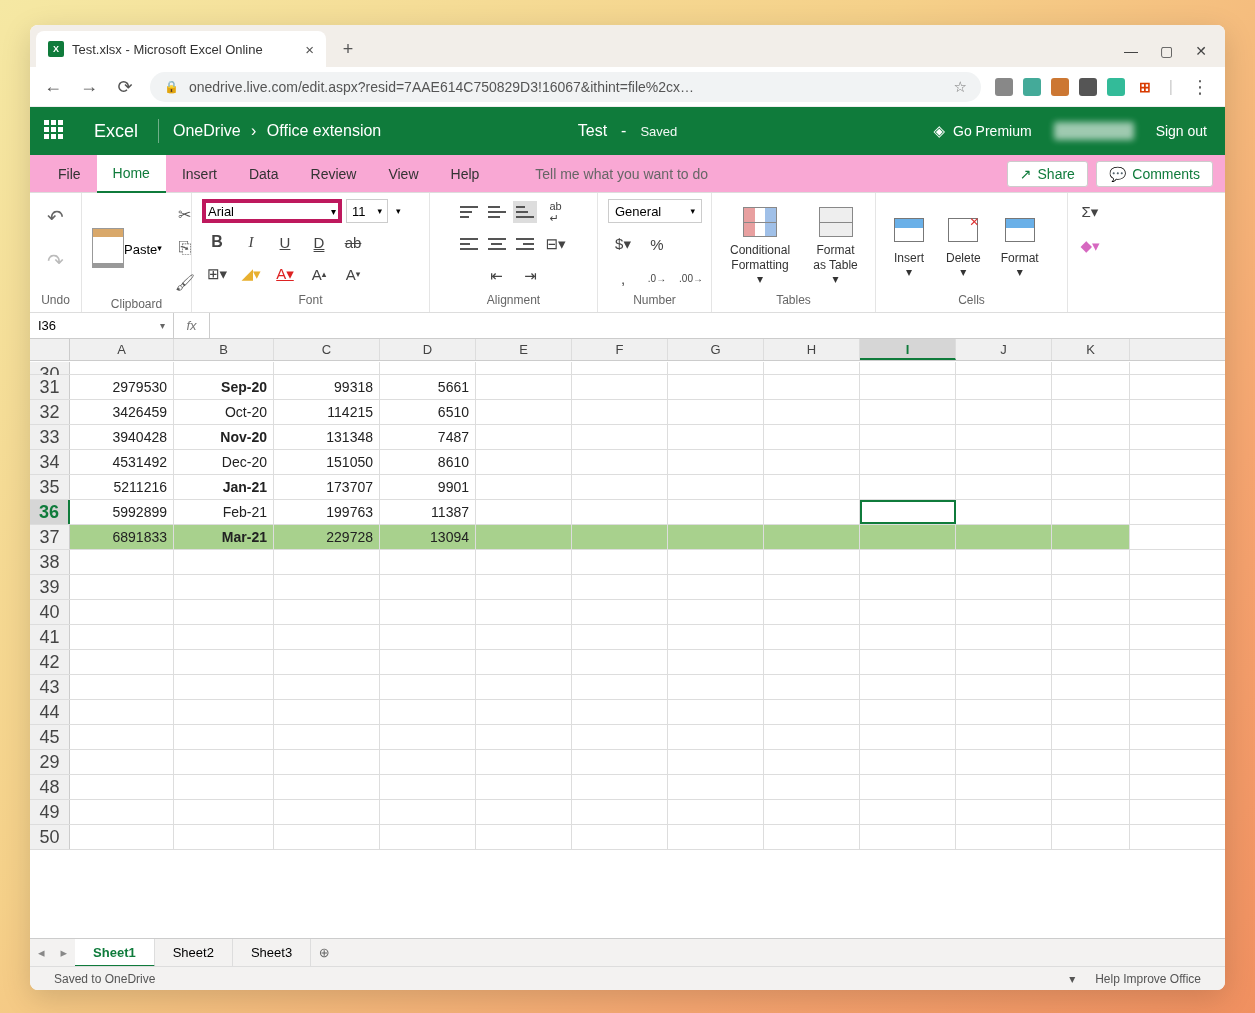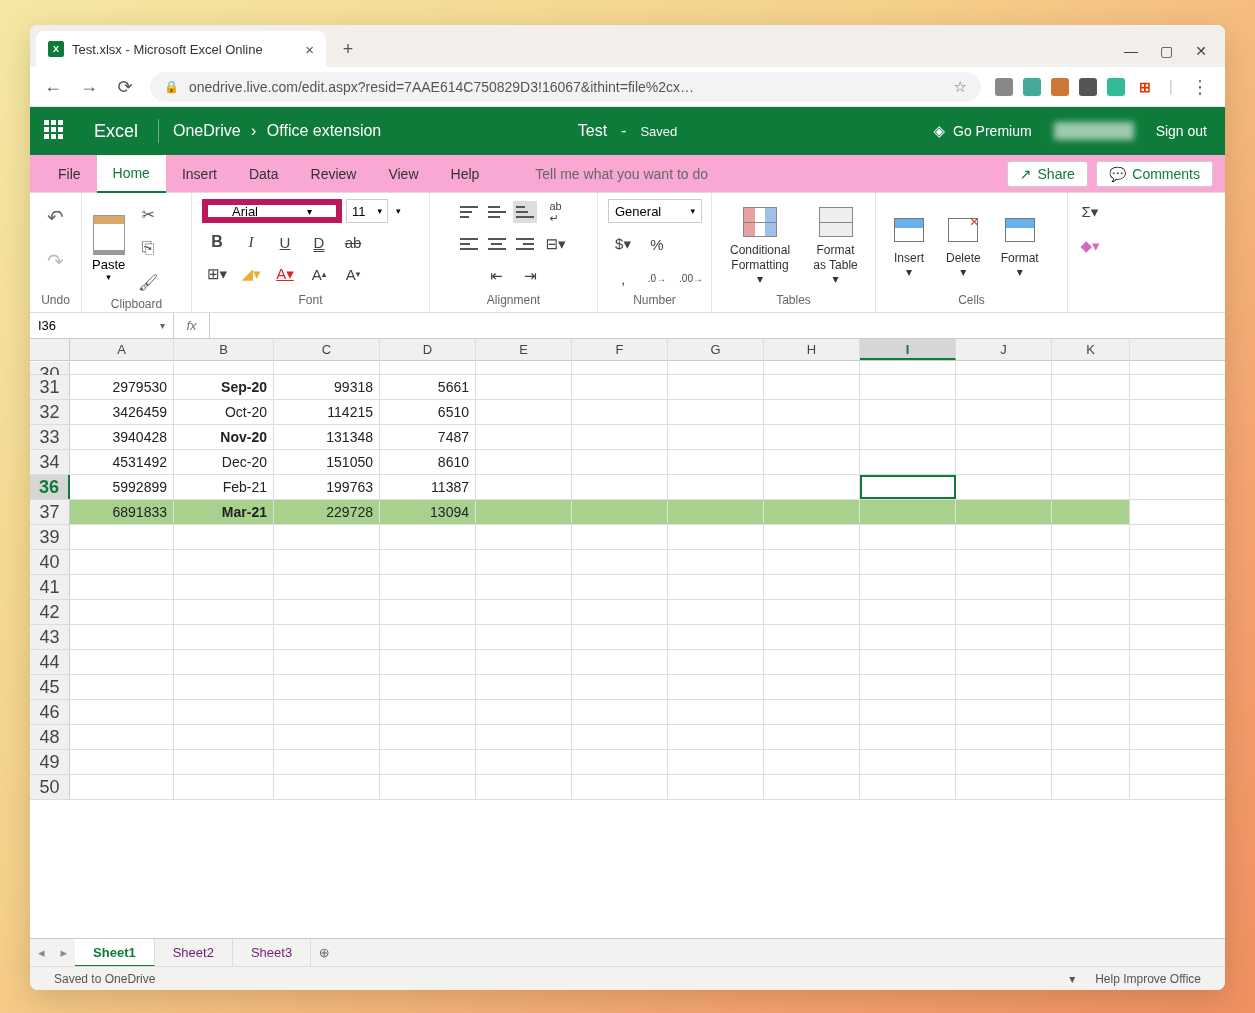--- a/index.html
+++ b/index.html
@@ -52,23 +52,23 @@
 
 
 .ribbon { height:120px; background:#fff; border-bottom:1px solid #ddd; display:flex; }
 .rgroup { border-right:1px solid #e5e5e5; padding:6px 10px 2px; display:flex; flex-direction:column; }
 .rgroup .gbody { flex:1; display:flex; align-items:center; gap:8px; }
 .rgroup .glabel { text-align:center; font-size:12px; color:#666; padding-bottom:3px; }
 .ricon { width:30px; height:30px; display:flex; align-items:center; justify-content:center; font-size:16px; color:#555; cursor:pointer; }
 .col { display:flex; flex-direction:column; gap:4px; align-items:center; }
 .row { display:flex; gap:4px; align-items:center; }
 .undobtn { font-size:20px; color:#666; cursor:pointer; padding:6px; }
-.pastebtn { display:flex; flex-direction:column; align-items:center; cursor:pointer; }
+.pastebtn { display:flex; flex-direction:row; align-items:center; cursor:pointer; }
 .clipicon { width:32px; height:40px; background:linear-gradient(#d9a86a,#d9a86a 20%,#fff 20%,#fff 90%,#999 90%); border:1px solid #999; position:relative; }
-.fontsel { border:6px solid #be185d; height:24px; padding:0 24px; font-size:13px; width:140px; display:flex; align-items:center; background:#fff; }
+.fontsel { border:4px solid #be185d; height:24px; padding:0 2px; font-size:13px; width:140px; display:flex; align-items:center; background:#fff; }
 .fontsel .dd { margin-left:auto; font-size:10px; }
 .sizesel { border:1px solid #ccc; height:24px; width:42px; padding:0 5px; font-size:13px; display:flex; align-items:center; }
 .fmtbtn { width:30px; height:26px; display:flex; align-items:center; justify-content:center; font-size:15px; cursor:pointer; color:#444; }
 .bold { font-weight:bold; font-size:16px; }
 .italic { font-style:italic; font-family:Georgia,serif; }
 .under { text-decoration:underline; }
 .dunder { text-decoration:underline; text-decoration-style:double; }
 .strike { text-decoration:line-through; }
 .alignbox { width:24px; height:22px; display:flex; flex-direction:column; justify-content:center; gap:3px; padding:3px; cursor:pointer; }
 .alignbox div { height:2px; background:#555; }
@@ -99,21 +99,21 @@
 .cell { border-right:1px solid #ddd; padding:0 6px; font-size:14px; text-align:right; line-height:25px; color:#222; white-space:nowrap; overflow:hidden; }
 .cell.bold { font-weight:bold; }
 .grow.hl .cell { background:#a8d18d; }
 .grow.cut .cell { overflow:hidden; }
 .grow.cut { height:14px; border-top:1px solid transparent; }
 .selcell { border:2px solid #0f7b3b!important; line-height:23px; }
 
 
 .sheettabs { height:28px; border-top:1px solid #ccc; display:flex; align-items:center; background:#f3f2f1; font-size:13px; }
 .stnav { padding:0 8px; color:#888; cursor:pointer; }
-.stab { padding:0 18px; height:28px; line-height:28px; border-right:1px solid #ddd; cursor:pointer; color:#701a75; }
+.stab { padding:0 18px; height:28px; line-height:28px; border-right:1px solid #ddd; cursor:pointer; color:#000000; }
 .stab.active { background:#fff; color:#0f7b3b; font-weight:600; border-bottom:2px solid #0f7b3b; }
 .addsheet { width:26px; height:26px; display:flex; align-items:center; justify-content:center; color:#666; cursor:pointer; }
 
 
 .statusbar { height:24px; background:#f3f2f1; border-top:1px solid #ddd; display:flex; align-items:center; padding:0 24px; font-size:12px; color:#555; }
 
 
 .wA{width:104px}.wB{width:100px}.wC{width:106px}.wD{width:96px}.wE{width:96px}.wF{width:96px}.wG{width:96px}.wH{width:96px}.wI{width:96px}.wJ{width:96px}.wK{width:78px}
 </style>
 </head>
@@ -465,20 +465,34 @@
           <div class="cell wD">8610</div>
           <div class="cell wE"></div>
           <div class="cell wF"></div>
           <div class="cell wG"></div>
           <div class="cell wH"></div>
           <div class="cell wI"></div>
           <div class="cell wJ"></div>
           <div class="cell wK"></div>
         </div>
         <div class="grow">
+          <div class="rh">35</div>
+          <div class="cell wA">5211216</div>
+          <div class="cell wB bold">Jan-21</div>
+          <div class="cell wC">173707</div>
+          <div class="cell wD">9901</div>
+          <div class="cell wE"></div>
+          <div class="cell wF"></div>
+          <div class="cell wG"></div>
+          <div class="cell wH"></div>
+          <div class="cell wI"></div>
+          <div class="cell wJ"></div>
+          <div class="cell wK"></div>
+        </div>
+        <div class="grow">
           <div class="rh sel">36</div>
           <div class="cell wA">5992899</div>
           <div class="cell wB">Feb-21</div>
           <div class="cell wC">199763</div>
           <div class="cell wD">11387</div>
           <div class="cell wE"></div>
           <div class="cell wF"></div>
           <div class="cell wG"></div>
           <div class="cell wH"></div>
           <div class="cell wI selcell"></div>
@@ -493,20 +507,34 @@
           <div class="cell wD">13094</div>
           <div class="cell wE"></div>
           <div class="cell wF"></div>
           <div class="cell wG"></div>
           <div class="cell wH"></div>
           <div class="cell wI"></div>
           <div class="cell wJ"></div>
           <div class="cell wK"></div>
         </div>
         <div class="grow">
+          <div class="rh">38</div>
+          <div class="cell wA"></div>
+          <div class="cell wB"></div>
+          <div class="cell wC"></div>
+          <div class="cell wD"></div>
+          <div class="cell wE"></div>
+          <div class="cell wF"></div>
+          <div class="cell wG"></div>
+          <div class="cell wH"></div>
+          <div class="cell wI"></div>
+          <div class="cell wJ"></div>
+          <div class="cell wK"></div>
+        </div>
+        <div class="grow">
           <div class="rh">39</div>
           <div class="cell wA"></div>
           <div class="cell wB"></div>
           <div class="cell wC"></div>
           <div class="cell wD"></div>
           <div class="cell wE"></div>
           <div class="cell wF"></div>
           <div class="cell wG"></div>
           <div class="cell wH"></div>
           <div class="cell wI"></div>
@@ -591,21 +619,21 @@
           <div class="cell wD"></div>
           <div class="cell wE"></div>
           <div class="cell wF"></div>
           <div class="cell wG"></div>
           <div class="cell wH"></div>
           <div class="cell wI"></div>
           <div class="cell wJ"></div>
           <div class="cell wK"></div>
         </div>
         <div class="grow">
-          <div class="rh">46</div>
+          <div class="rh">29</div>
           <div class="cell wA"></div>
           <div class="cell wB"></div>
           <div class="cell wC"></div>
           <div class="cell wD"></div>
           <div class="cell wE"></div>
           <div class="cell wF"></div>
           <div class="cell wG"></div>
           <div class="cell wH"></div>
           <div class="cell wI"></div>
           <div class="cell wJ"></div>

